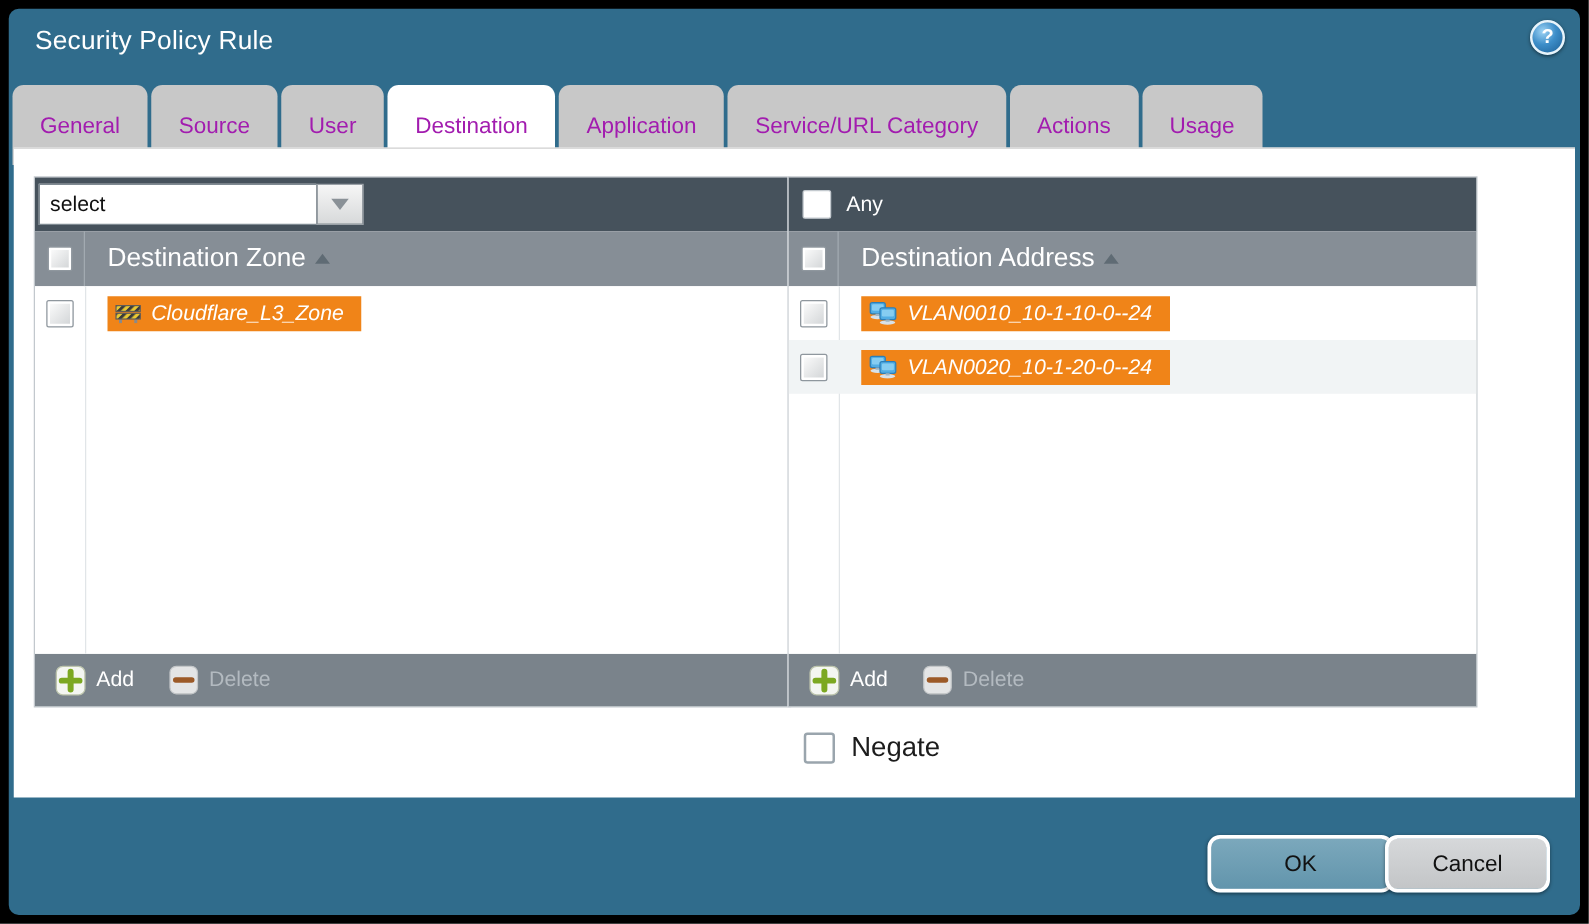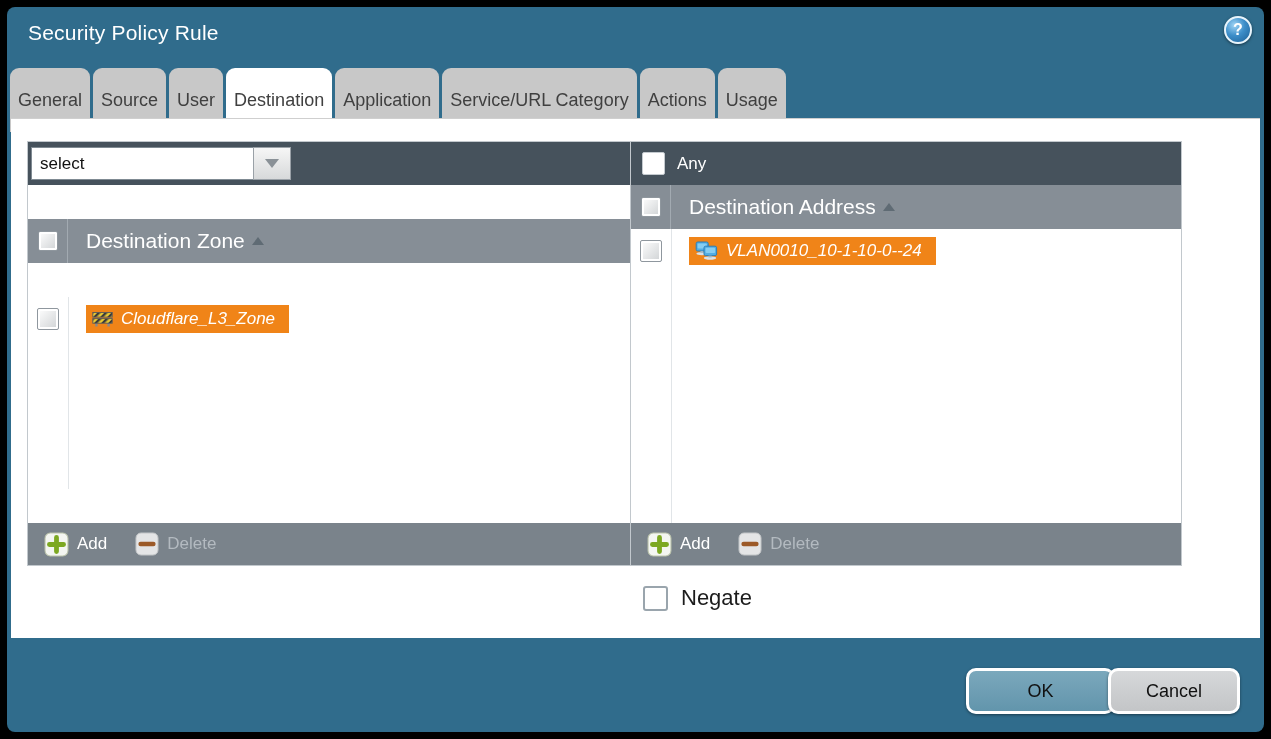--- a/index.html
+++ b/index.html
@@ -20,36 +20,36 @@
     position:absolute; right:12px; top:9px; width:28px; height:28px; border-radius:50%;
     background:radial-gradient(circle at 35% 30%, #9fd4f5 0%, #3d8ec9 45%, #1c5f96 100%);
     border:2px solid #e8f4fb; color:#fff; font-size:16px; font-weight:bold;
     display:flex; align-items:center; justify-content:center;
     box-shadow:0 1px 3px rgba(0,0,0,.5);
     cursor:pointer;
   }
   
   .tabs { position:absolute; left:3px; top:61px; height:50px; display:flex; gap:3px; }
   .tab {
-    height:64px; padding:0 8px; background:#C8C8C8; color:#404040;
+    height:64px; padding:0 22px; background:#C8C8C8; color:#a21caf;
     font-size:18px; display:flex; align-items:center;
     border-radius:9px 9px 0 0; cursor:pointer; white-space:nowrap;
   }
   .tab.active { background:#fff; }
   
   .content {
     position:absolute; left:4px; top:111px; width:1249px; height:520px;
     background:#fff; border-top:1px solid #cfcfcf;
   }
   .panel {
     position:absolute; top:22px; height:425px;
     border:1px solid #C2C8CD; background:#fff;
     display:flex; flex-direction:column;
   }
-  .panel.left  { left:16px;  width:606px;gap:34px; }
+  .panel.left  { left:16px;  width:606px; }
   .panel.right { left:619px; width:552px; }
   .ptoolbar {
     height:43px; background:#46525C; display:flex; align-items:center;
     padding-left:3px; flex:none;
   }
   .combo { display:flex; align-items:center; }
   .combo input {
     width:222px; height:33px; border:1px solid #7F8A92; border-right:none;
     font-family:"Liberation Sans", sans-serif; font-size:17px; padding:0 8px;
     color:#111; outline:none;
@@ -229,20 +229,40 @@
                 <rect x="5.4" y="10" width="3.2" height="1.8" fill="#9FB6C4"></rect>
                 <ellipse cx="15" cy="17" rx="6.2" ry="1.8" fill="#D7E1E9"></ellipse>
                 <rect x="9" y="5.2" width="12.6" height="9.4" rx="1.6" fill="#52AEE4" stroke="#2C7FB8"></rect>
                 <rect x="10.5" y="6.7" width="9.6" height="5.4" rx="1" fill="#86CDF1"></rect>
                 <rect x="13.5" y="14.6" width="3.2" height="1.8" fill="#9FB6C4"></rect>
               </svg>
             </span>
             <span>VLAN0010_10-1-10-0--24</span>
           </div>
         </div>
+        <div class="row stripe">
+          <div class="cbwrap">
+            <div class="cb3d"></div>
+          </div>
+          <div class="chip">
+            <span>
+              <svg width="23" height="19" viewBox="0 0 23 19">
+                <ellipse cx="7" cy="12.6" rx="5.6" ry="1.7" fill="#D7E1E9"></ellipse>
+                <rect x="1.2" y="1" width="12" height="9" rx="1.6" fill="#52AEE4" stroke="#2C7FB8"></rect>
+                <rect x="2.6" y="2.4" width="9.2" height="5.2" rx="1" fill="#86CDF1"></rect>
+                <rect x="5.4" y="10" width="3.2" height="1.8" fill="#9FB6C4"></rect>
+                <ellipse cx="15" cy="17" rx="6.2" ry="1.8" fill="#D7E1E9"></ellipse>
+                <rect x="9" y="5.2" width="12.6" height="9.4" rx="1.6" fill="#52AEE4" stroke="#2C7FB8"></rect>
+                <rect x="10.5" y="6.7" width="9.6" height="5.4" rx="1" fill="#86CDF1"></rect>
+                <rect x="13.5" y="14.6" width="3.2" height="1.8" fill="#9FB6C4"></rect>
+              </svg>
+            </span>
+            <span>VLAN0020_10-1-20-0--24</span>
+          </div>
+        </div>
       </div>
       <div class="pfooter">
         <div class="abtn">
           <span>
             <svg width="25" height="25" viewBox="0 0 24 24">
               <rect x="1" y="1" width="22" height="22" rx="5" fill="#F4F6F1" stroke="#BCC4AC"></rect>
               <path d="M12 5.2v13.6M5.2 12h13.6" stroke="#7CA821" stroke-width="4.6" stroke-linecap="round"></path>
             </svg>
           </span>
           <span>Add</span>

